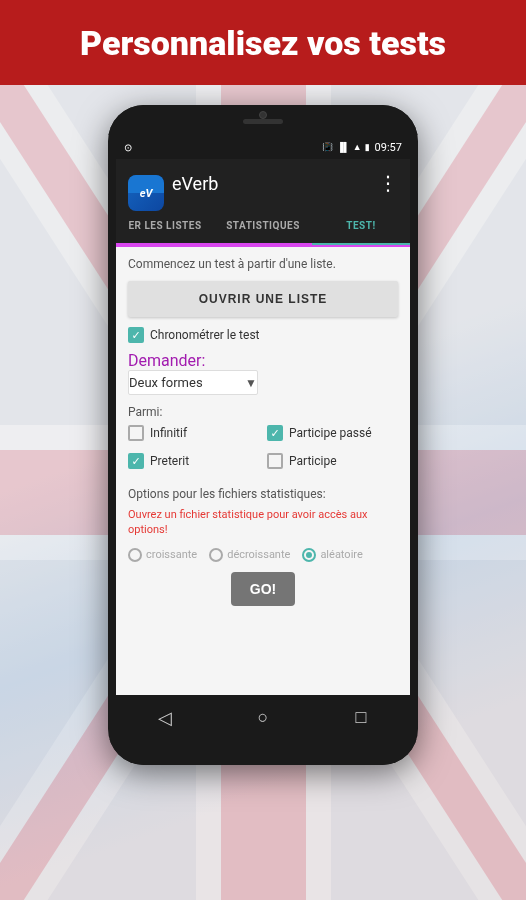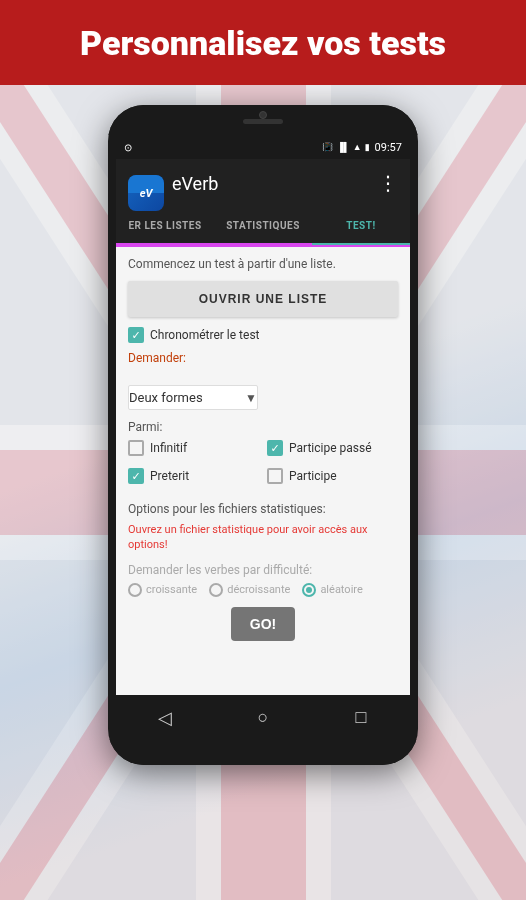--- a/index.html
+++ b/index.html
@@ -257,23 +257,23 @@
       color: white;
       font-size: 11px;
       line-height: 1;
     }
     .checkbox-label {
       font-size: 12px;
       color: #333;
     }
 
     .label-text {
-      font-size: 12px;
-      color: #c2410c;
-      margin-bottom: 20px;
+      font-size: 16px;
+      color: #a21caf;
+      margin-bottom: 0;
     }
 
     .dropdown-row {
       display: flex;
       align-items: center;
       gap: 6px;
       margin-bottom: 10px;
       background: white;
       border: 1px solid #ddd;
       padding: 4px 0;
@@ -536,21 +536,20 @@
           <div class="checkbox-box"></div>
           <span class="checkbox-label">Participe</span>
         </div>
       </div>
 
       <div class="options-label">Options pour les fichiers statistiques:</div>
 
 
       <div class="error-text">Ouvrez un fichier statistique pour avoir accès aux options!</div>
 
-      <div class="difficulty-label">Demander les verbes par difficulté:</div>
 
       <div class="radio-row">
         <div class="radio-item">
           <div class="radio-circle"></div>
           <span class="radio-text">croissante</span>
         </div>
         <div class="radio-item">
           <div class="radio-circle"></div>
           <span class="radio-text">décroissante</span>
         </div>

